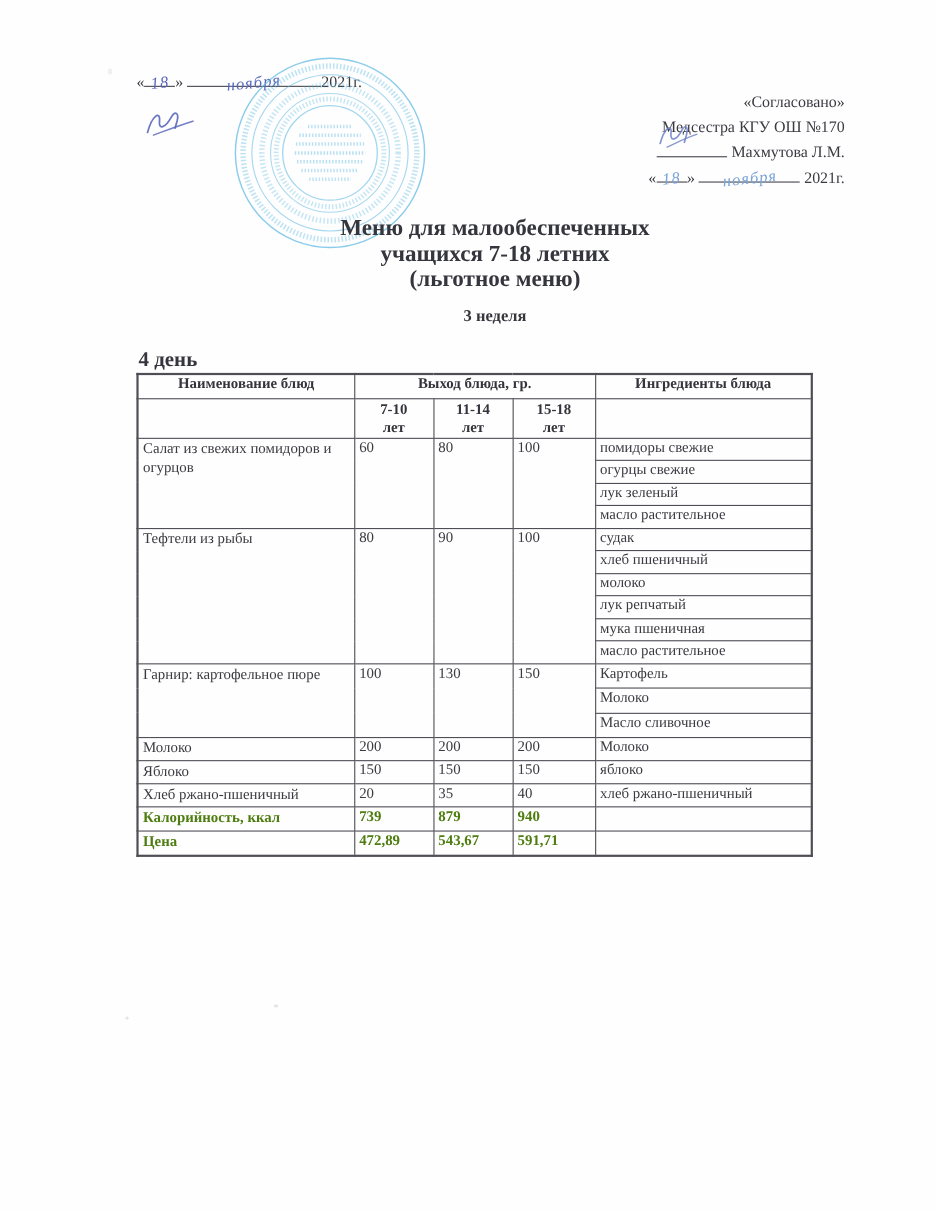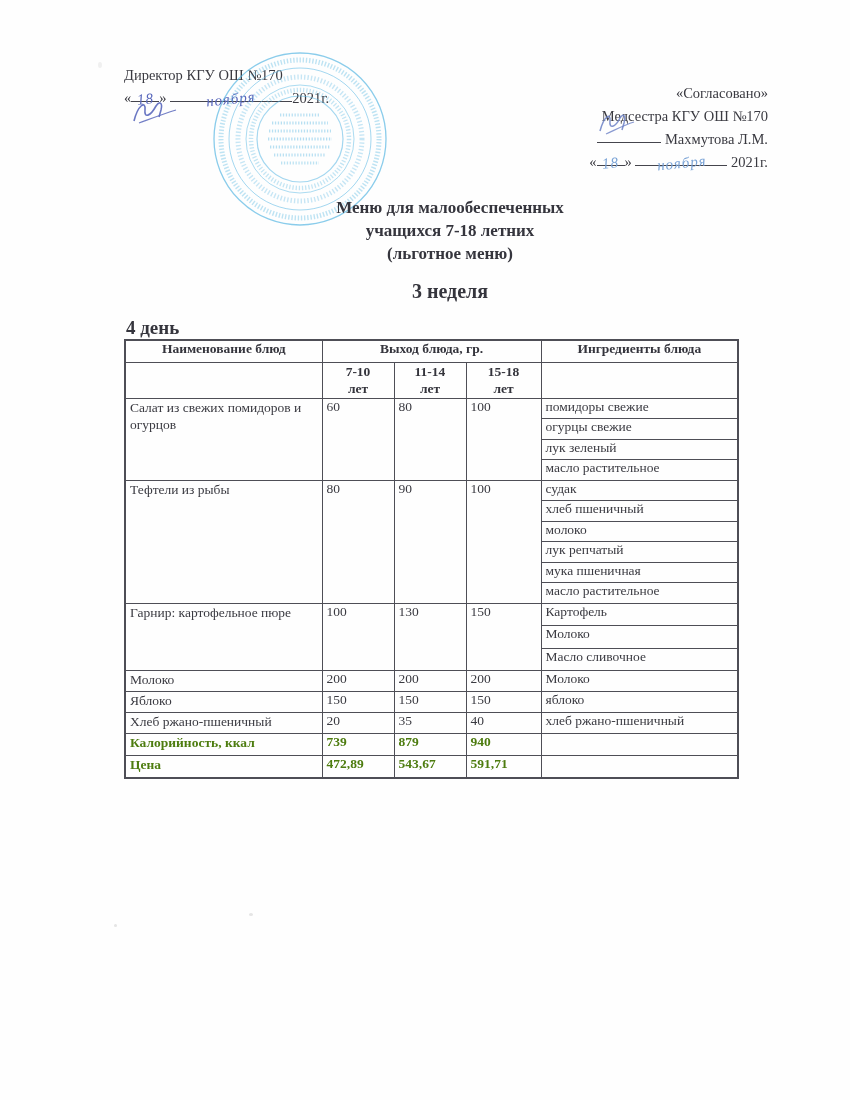--- a/index.html
+++ b/index.html
@@ -25,22 +25,22 @@
   .month-line-r{width:92px;height:14px;}
   .hw{font-style:italic;color:#5a68bc;font-size:15px;display:inline-block;transform:rotate(-6deg) translateY(1px);letter-spacing:1px;}
   .hw-light{color:#7aa3d6;}
 
   
   .sig-svg{position:absolute;pointer-events:none;}
   .stamp{position:absolute;left:211px;top:50px;width:178px;height:178px;pointer-events:none;}
 
   
   .doc-title{position:absolute;left:240px;top:196px;width:420px;text-align:center;
-             font-weight:bold;font-size:17px;line-height:23px;color:#35353d;}
-  .week-label{position:absolute;left:240px;top:280px;width:420px;text-align:center;font-weight:bold;font-size:20px;color:#35353d;}
+             font-weight:bold;font-size:21px;line-height:23px;color:#35353d;}
+  .week-label{position:absolute;left:240px;top:280px;width:420px;text-align:center;font-weight:bold;font-size:15px;color:#35353d;}
   .day-label{position:absolute;left:126px;top:317px;font-weight:bold;font-size:19px;color:#35353d;}
 
   
   table.menu{position:absolute;left:124px;top:339px;width:613px;
              border-collapse:collapse;table-layout:fixed;font-size:13.5px;color:#3a3a41;
              border:2px solid #4e4e56;}
   table.menu td{border:1px solid #4e4e56;padding:0 4px;vertical-align:top;overflow:hidden;margin-top:20px;}
   td.th{font-weight:bold;text-align:center;padding:2px 4px;color:#34343c;}
   td.name-cell{padding:1px 4px 0 6px;line-height:17px;}
   td.num{text-align:left;padding-top:1px;}
@@ -56,21 +56,20 @@
 
   
   .speck{position:absolute;background:#cfcfcf;border-radius:50%;opacity:.55;}
 </style>
 </head>
 <body>
 
 <div class="page">
 
   <div class="appr appr-left">
-    <div>Директор КГУ ОШ №170</div>
     <div><span>«</span><span class="uline day-line"><span class="hw">18</span></span><span>»</span>&nbsp;<span class="uline month-line-l"><span class="hw">ноября</span></span><span>2021г.</span></div>
   </div>
 
   <div class="appr appr-right">
     <div>«Согласовано»</div>
     <div>Медсестра КГУ ОШ №170</div>
     <div><span class="uline sig-line-r">&nbsp;</span>&nbsp;<span>Махмутова Л.М.</span></div>
     <div><span>«</span><span class="uline day-line"><span class="hw hw-light">18</span></span><span>»</span>&nbsp;<span class="uline month-line-r"><span class="hw hw-light">ноября</span></span>&nbsp;<span>2021г.</span></div>
   </div>
 

